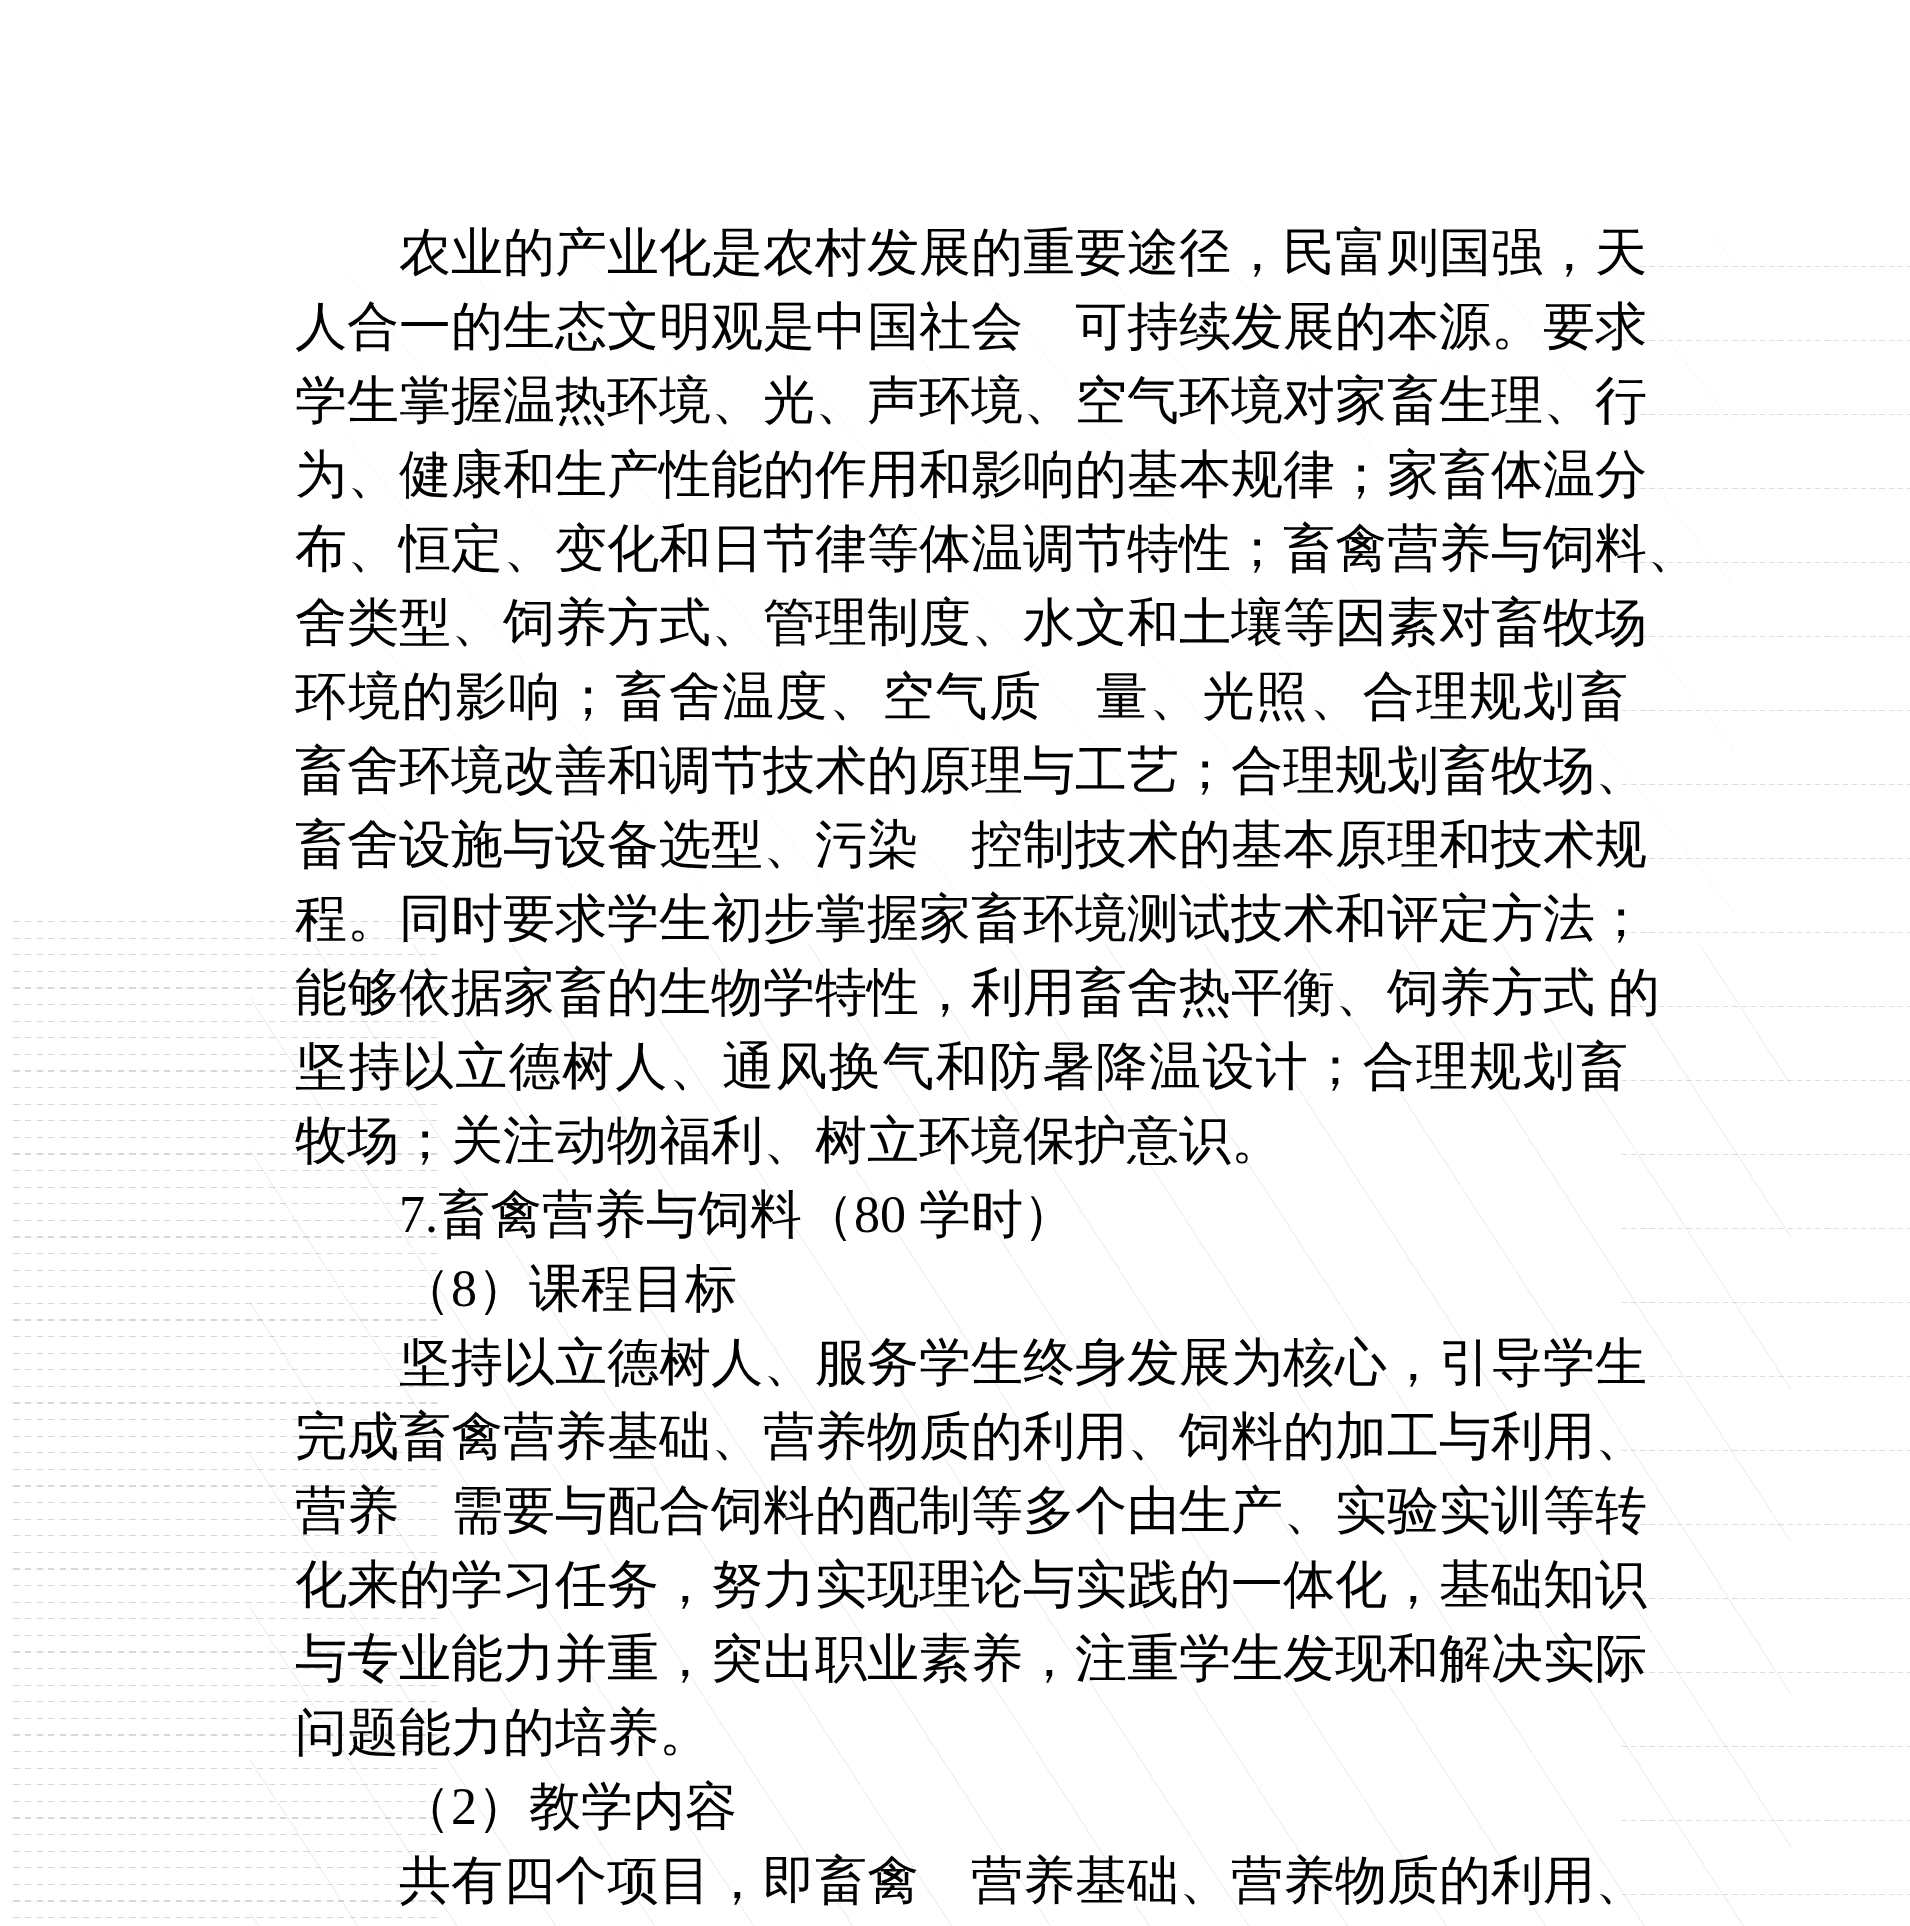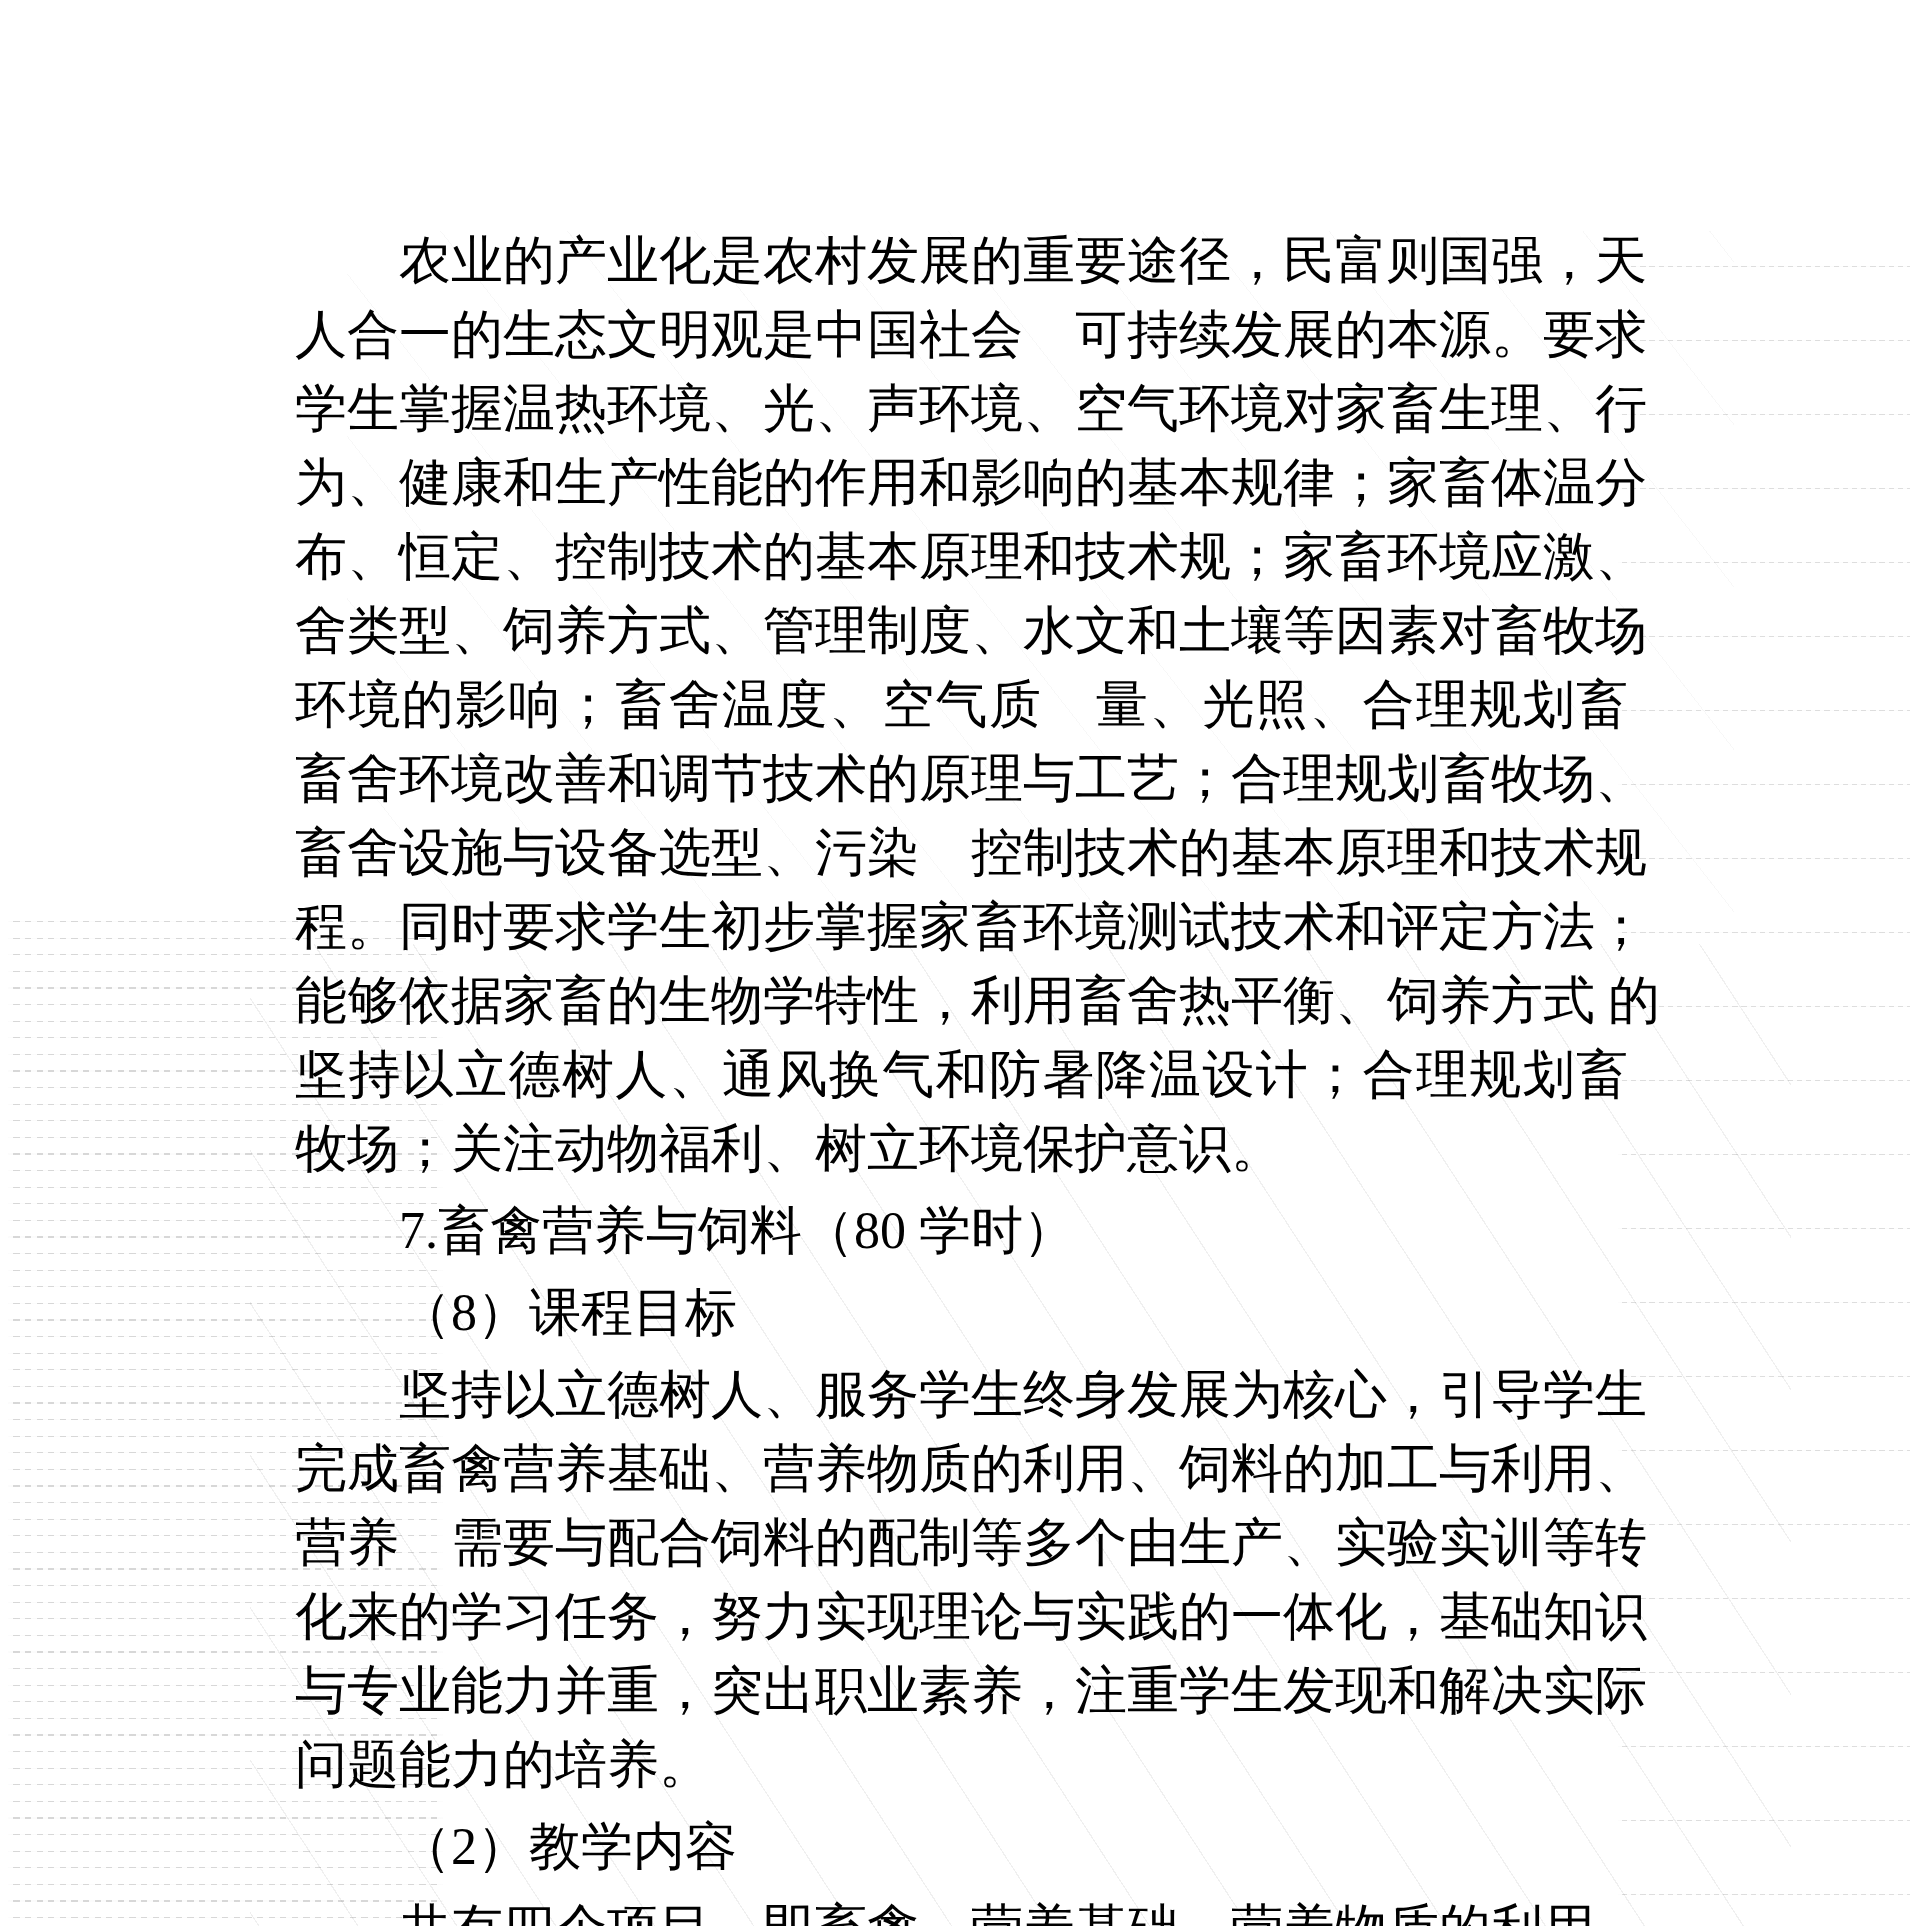--- a/index.html
+++ b/index.html
@@ -53,40 +53,40 @@
   }
   .ln {
     height: 74px;
     white-space: nowrap;
   }
   .jst {
     text-align: justify;
     text-align-last: justify;
     text-justify: inter-character;
   }
-  .ind { text-indent: 2em; margin-top: 8px; }
+  .ind { text-indent: 2em; }
   .bold { font-weight: normal; }
 </style>
 </head>
 <body>
 
 <div class="page">
 
   <div class="artifact dashed-h-43 artifact-left"></div>
   <div class="artifact dashed-h-193 artifact-right"></div>
 
   <div class="artifact artifact-diagonal"></div>
   <div class="artifact artifact-diagonal-top"></div>
 
   <div class="text-block">
     <div class="ln ind jst">农业的产业化是农村发展的重要途径，民富则国强，天</div>
     <div class="ln jst">人合一的生态文明观是中国社会　可持续发展的本源。要求</div>
     <div class="ln jst">学生掌握温热环境、光、声环境、空气环境对家畜生理、行</div>
     <div class="ln jst">为、健康和生产性能的作用和影响的基本规律；家畜体温分</div>
-    <div class="ln jst">布、恒定、控制技术的基本原理和技术规；家畜环境应激、</div>
+    <div class="ln jst">布、恒定、变化和日节律等体温调节特性；畜禽营养与饲料、</div>
     <div class="ln jst">舍类型、饲养方式、管理制度、水文和土壤等因素对畜牧场</div>
     <div class="ln jst">环境的影响；畜舍温度、空气质　量、光照、合理规划畜</div>
     <div class="ln jst">畜舍环境改善和调节技术的原理与工艺；合理规划畜牧场、</div>
     <div class="ln jst">畜舍设施与设备选型、污染　控制技术的基本原理和技术规</div>
     <div class="ln jst">程。同时要求学生初步掌握家畜环境测试技术和评定方法；</div>
     <div class="ln jst">能够依据家畜的生物学特性，利用畜舍热平衡、饲养方式 的</div>
     <div class="ln jst">坚持以立德树人、通风换气和防暑降温设计；合理规划畜</div>
     <div class="ln">牧场；关注动物福利、树立环境保护意识。</div>
     <div class="ln ind bold">7.畜禽营养与饲料（80 学时）</div>
     <div class="ln ind">（8）课程目标</div>

